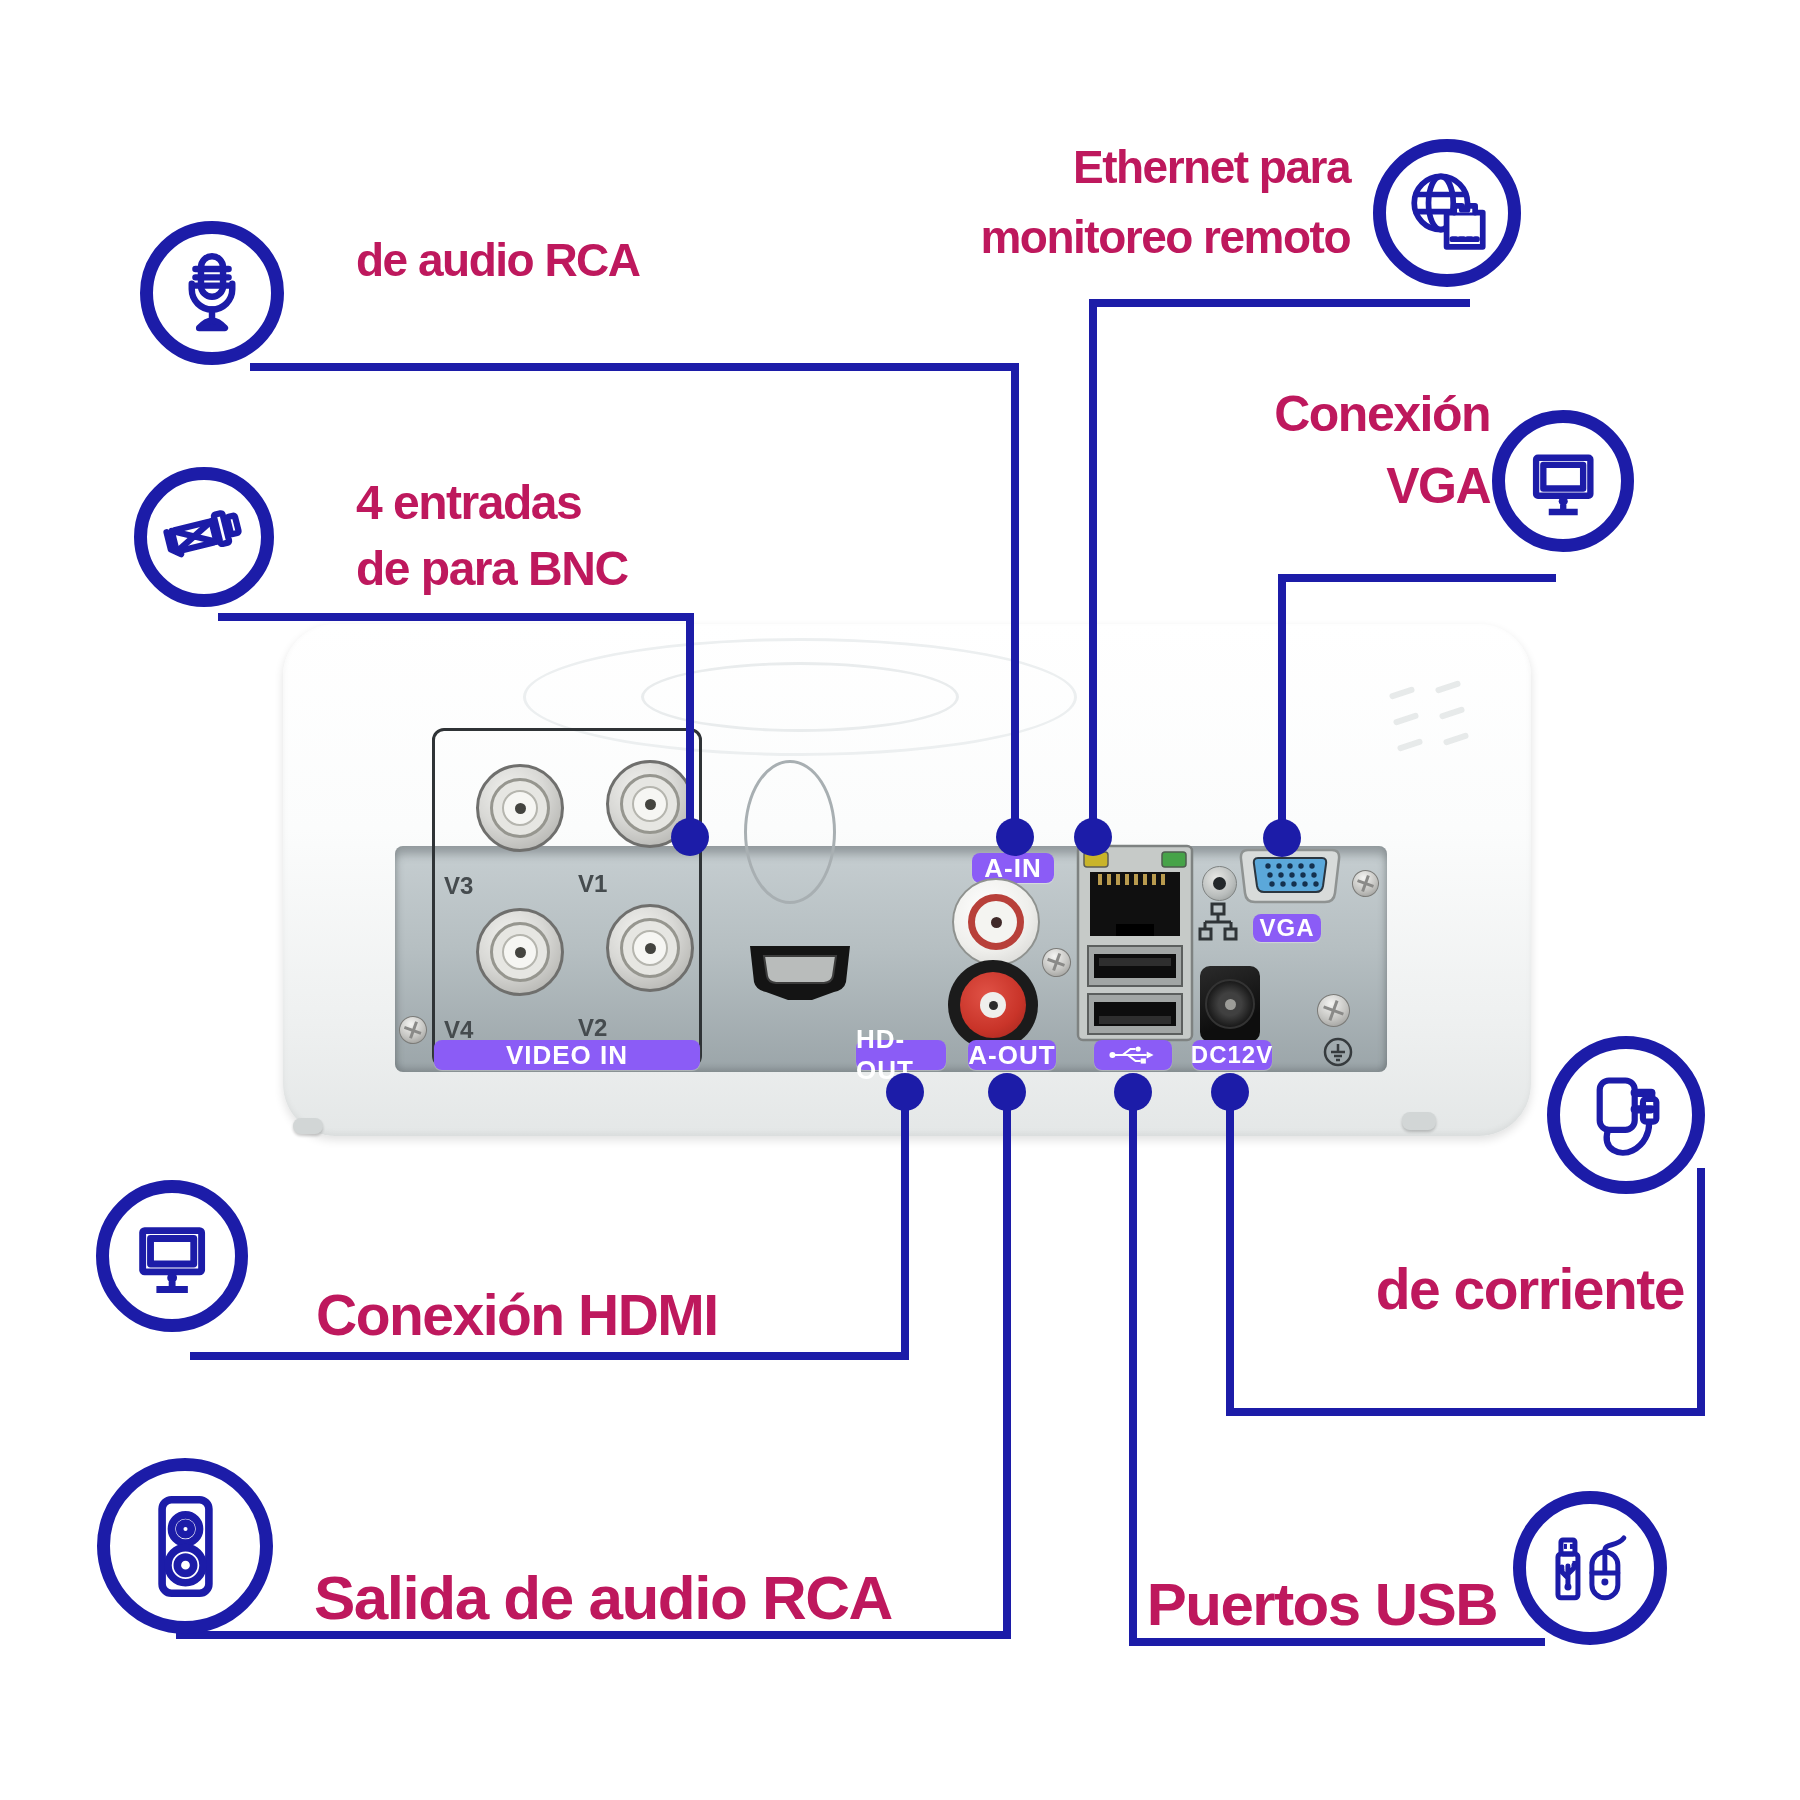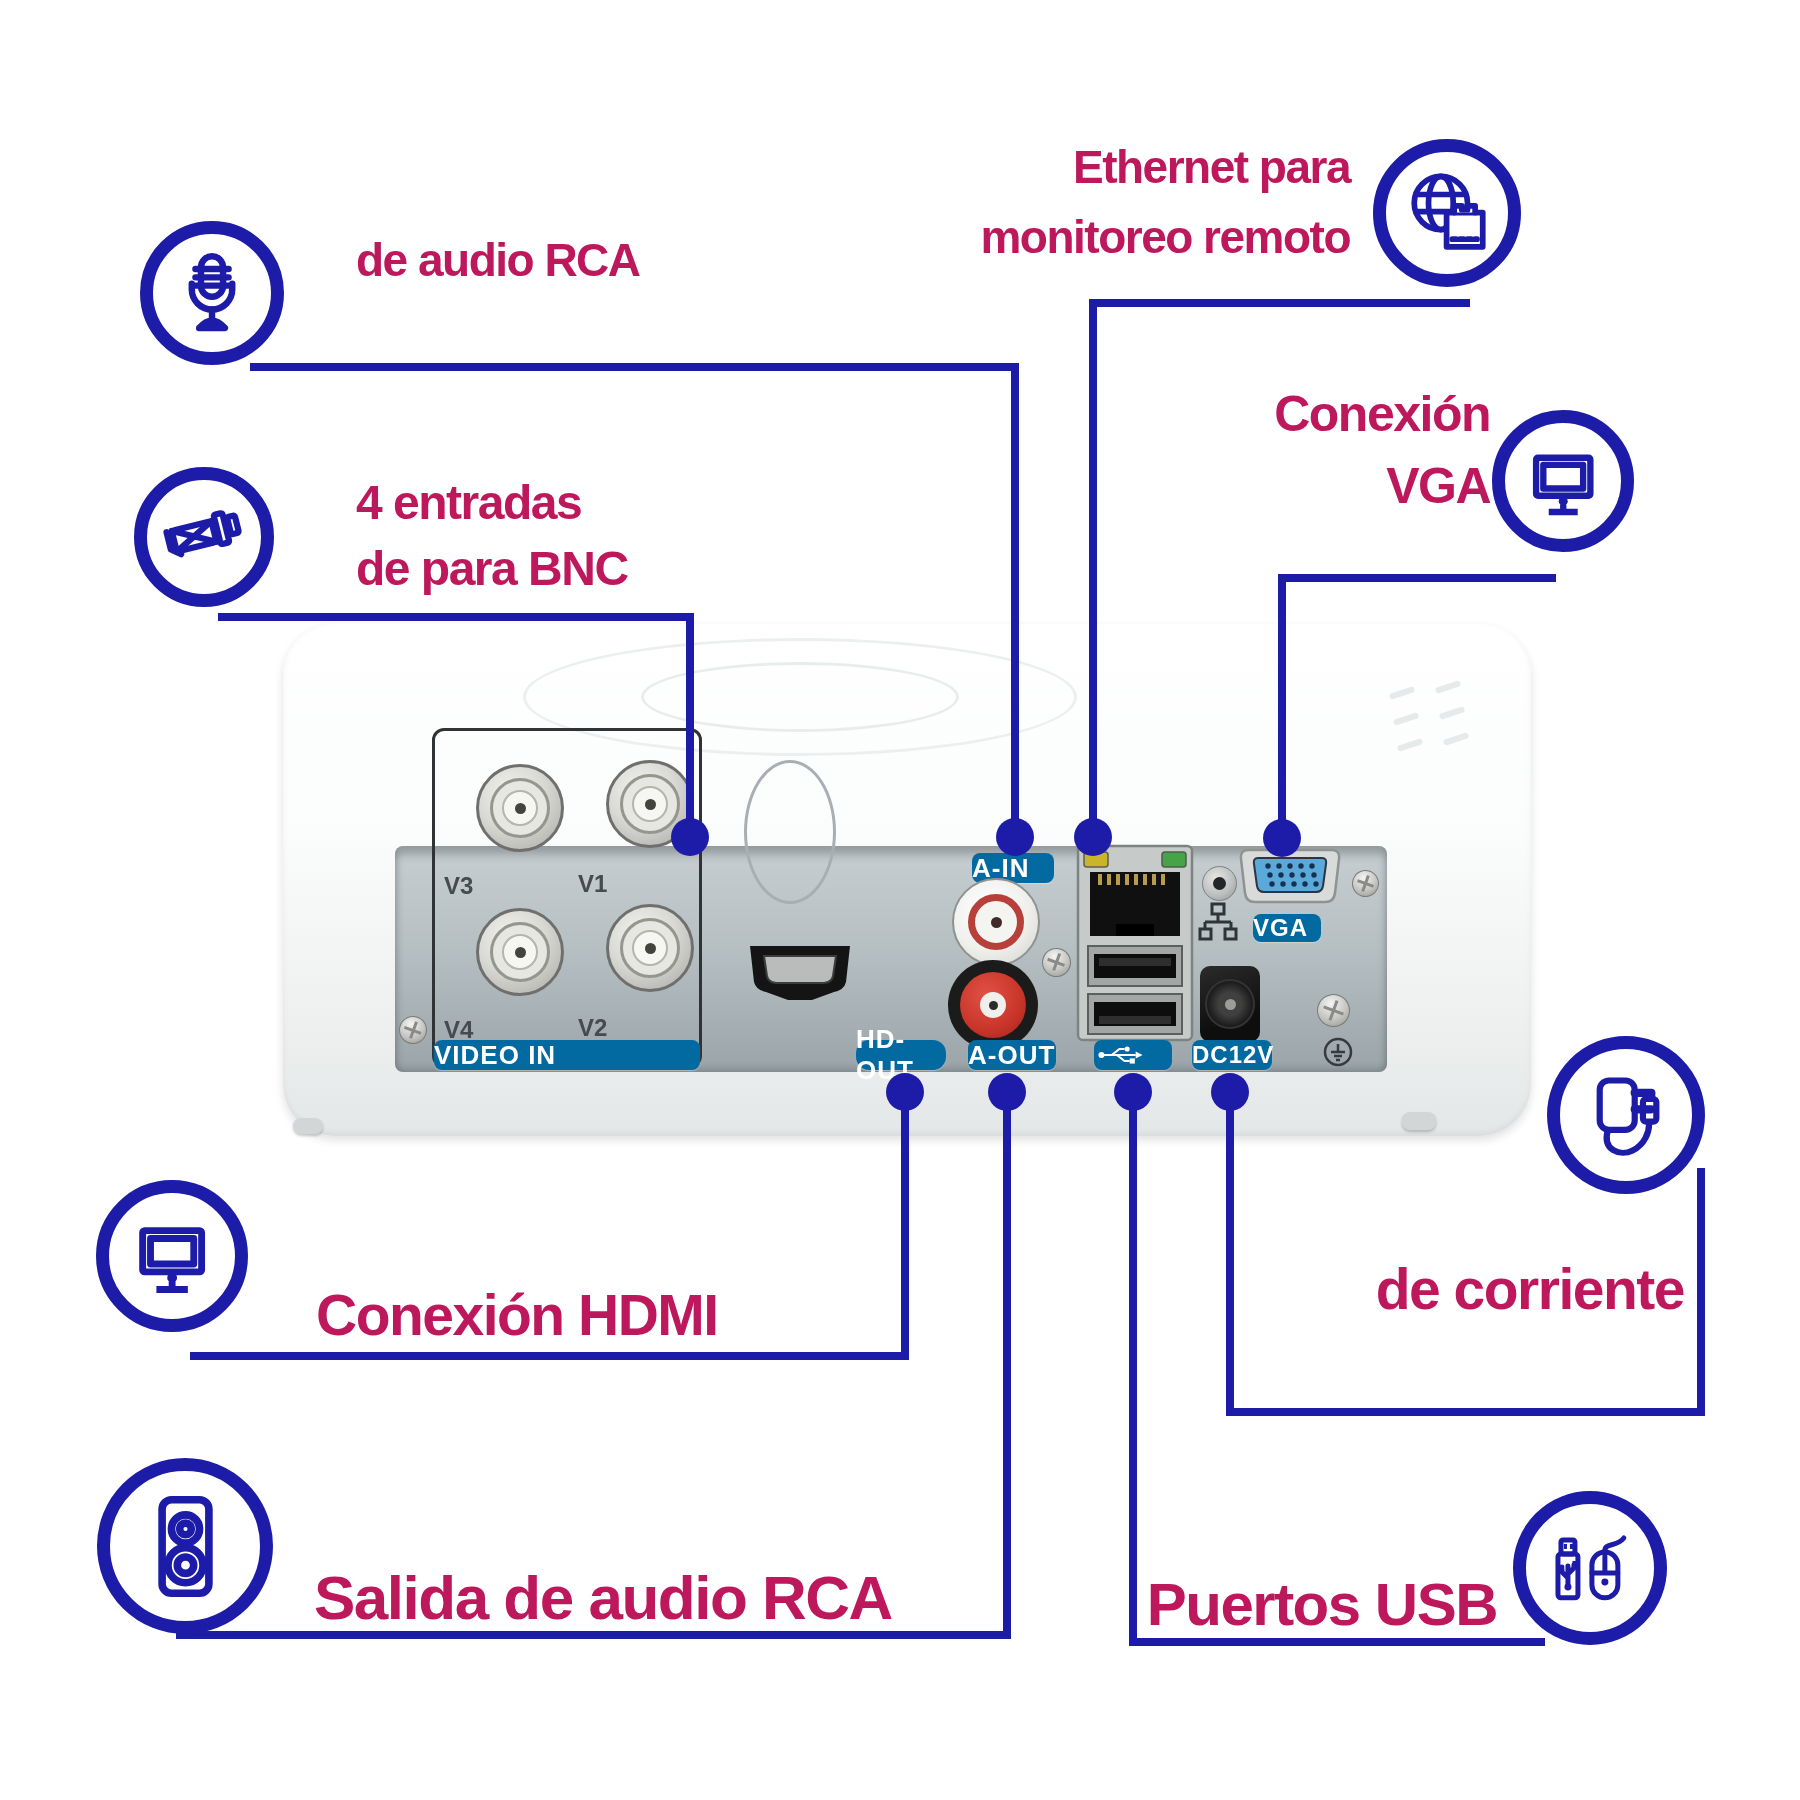--- a/index.html
+++ b/index.html
@@ -19,22 +19,22 @@
   
   .dvr-box{position:absolute;left:283px;top:624px;width:1248px;height:512px;border-radius:52px;
            background:linear-gradient(180deg,#ffffff 0%,#fbfcfc 40%,#eef0f0 78%,#e4e7e7 100%);
            box-shadow:0 4px 10px rgba(0,0,0,0.12), inset 0 -3px 6px rgba(0,0,0,0.05);}
   .ridge{position:absolute;border-radius:50%;border:3px solid #eceff0;}
   .vent{position:absolute;width:26px;height:6px;background:#e7eaea;border-radius:3px;transform:rotate(-18deg);}
   .panel{position:absolute;left:395px;top:846px;width:992px;height:226px;border-radius:8px;
          background:linear-gradient(180deg,#c6ced1 0%,#b6bfc2 45%,#9ba5a9 100%);
          box-shadow:inset 0 8px 10px rgba(30,36,40,0.30), inset 0 -4px 6px rgba(0,0,0,0.15);}
   .foot{position:absolute;background:#d2d6d6;border-radius:8px;box-shadow:0 2px 3px rgba(0,0,0,0.2);}
-  .badge{position:absolute;background:#0369a1;color:#fff;border-radius:8px;font-weight:700;
-         font-size:26px;letter-spacing:1px;display:flex;align-items:center;
+  .badge{position:absolute;background:#8b5cf6;color:#fff;border-radius:8px;font-weight:700;
+         font-size:26px;letter-spacing:1px;display:flex;align-items:center;justify-content:center;
          box-shadow:0 1px 1px rgba(255,255,255,0.35);}
   .vin-box{position:absolute;left:432px;top:728px;width:270px;height:340px;border:3px solid #2f3336;border-radius:12px;box-sizing:border-box;}
   .bnc{position:absolute;width:88px;height:88px;border-radius:50%;
        background:radial-gradient(circle at 38% 32%,#f2f2ef 0%,#d9d9d6 45%,#a7a7a3 100%);
        border:3px solid #6f6f6d;box-sizing:border-box;display:flex;align-items:center;justify-content:center;}
   .bnc .mid{width:54px;height:54px;border-radius:50%;background:#e6e6e2;border:3px solid #96968f;
             display:flex;align-items:center;justify-content:center;}
   .bnc .core{width:32px;height:32px;border-radius:50%;background:#f6f6f3;border:2px solid #b5b5ae;
              display:flex;align-items:center;justify-content:center;}
   .bnc .hole{width:11px;height:11px;border-radius:50%;background:#44443f;}
@@ -113,21 +113,21 @@
   <div class="badge" style="left:434px;top:1040px;width:266px;height:30px;">
       <span>VIDEO IN</span>
     </div>
 
   <div class="oval"></div>
 
   <svg class="abs" style="left:740px;top:936px;" width="120" height="78" viewBox="0 0 120 78">
     <path d="M10 10 H110 L106 46 Q104 54 94 56 L72 64 H48 L26 56 Q16 54 14 46 Z" fill="#141414"></path>
     <path d="M24 20 H96 L93 40 Q92 46 84 47 H36 Q28 46 27 40 Z" fill="#b9bcbb" stroke="#3c3c3c" stroke-width="2"></path>
   </svg>
-  <div class="badge" style="left:856px;top:1040px;width:90px;height:30px;border-radius:13px;">
+  <div class="badge" style="left:856px;top:1040px;width:90px;height:30px;">
       <span>HD-OUT</span>
     </div>
 
   <div class="badge" style="left:972px;top:853px;width:82px;height:30px;">
       <span>A-IN</span>
     </div>
   <div class="rca" style="left:952px;top:878px;width:84px;height:84px;background:radial-gradient(circle at 40% 35%,#ffffff 0%,#efefec 55%,#cfcfcc 100%);border:2px solid #8f928f;">
     <div class="rca" style="position:static;width:42px;height:42px;background:#f4f4f1;border:7px solid #b8403a;">
       <div style="width:11px;height:11px;border-radius:50%;background:#402a2a;"></div>
     </div>

